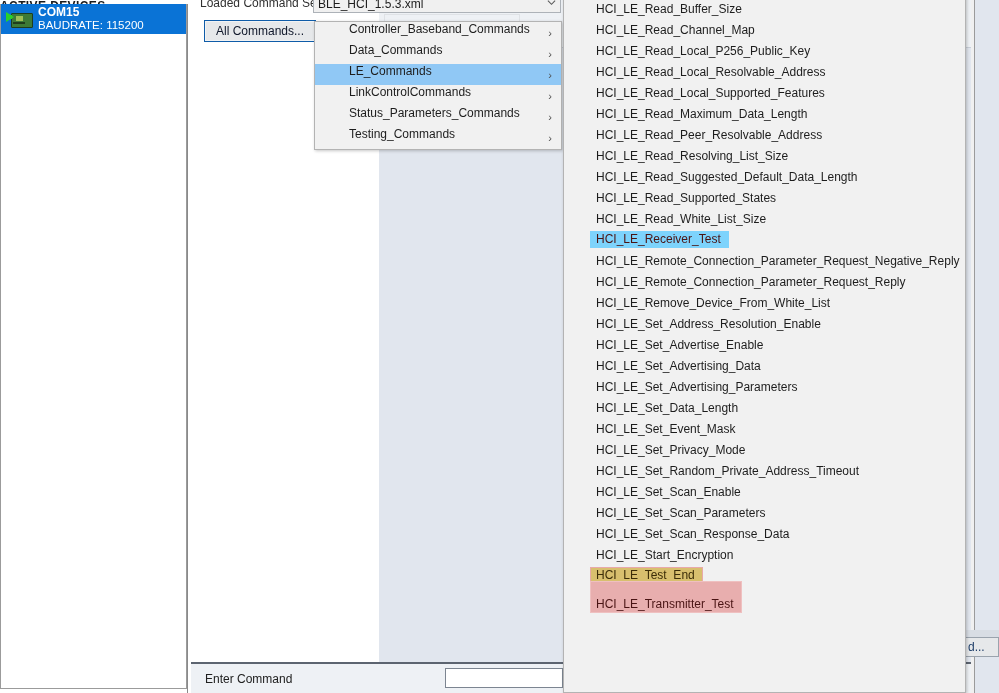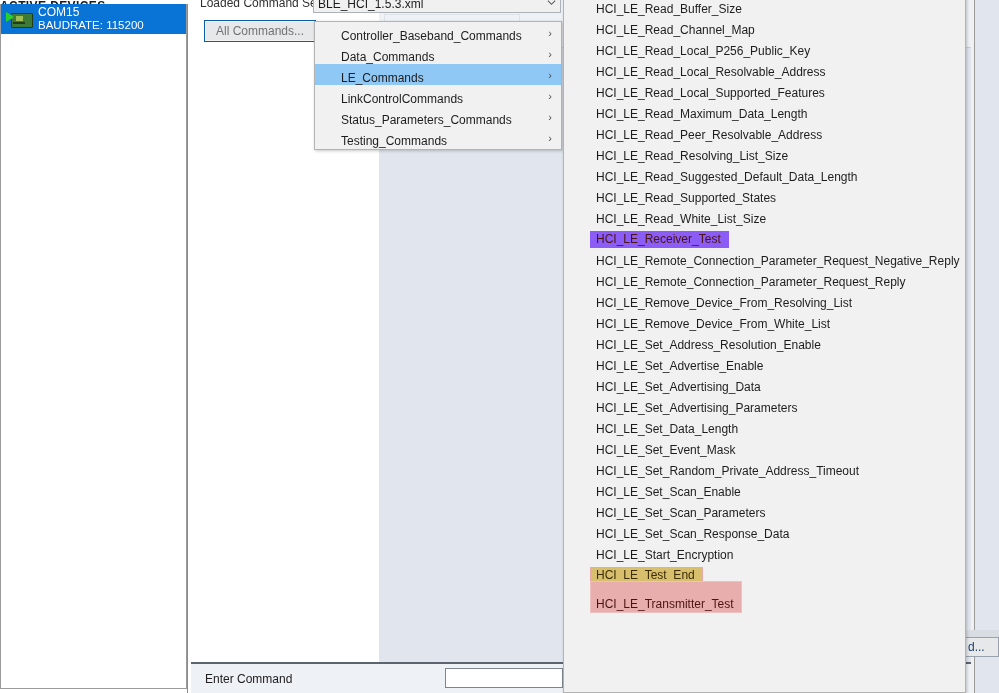--- a/index.html
+++ b/index.html
@@ -40,21 +40,21 @@
     position:absolute;left:10px;top:6px;width:7px;height:5px;background:#9fbf56;
   }
   .dev-icon .pin1{position:absolute;left:7px;top:12px;width:12px;height:2px;background:#1f3d1c;}
   .dev-icon .arrow{
     position:absolute;left:0px;top:2px;width:0;height:0;
     border-top:5px solid transparent;border-bottom:5px solid transparent;
     border-left:8px solid #2ad02a;
   }
   .dev-icon .arrowtail{position:absolute;left:0px;top:5px;width:6px;height:4px;background:#2ad02a;}
   .dev-text{color:#ffffff;line-height:13px;}
-  .dev-name{font-weight:normal;font-size:12px;}
+  .dev-name{font-weight:bold;font-size:12px;}
   .dev-baud{font-size:11.5px;}
 
   
   #main-window{
     position:absolute;left:188px;top:0;width:811px;height:693px;
     background:#ffffff;
   }
   #main-border-left{position:absolute;left:188px;top:0;width:3px;height:693px;
      background:linear-gradient(to right,#6f6f6f,#b6b6b6,#e6e6e6);}
 
@@ -75,21 +75,21 @@
   #cmdset-chevron{
     position:absolute;right:4px;top:3px;width:9px;height:9px;
   }
   #allcmd-group{
     position:absolute;left:196px;top:14px;width:136px;height:33px;
     border:1px solid #dfe2e6;background:#eef1f5;box-sizing:border-box;
   }
   #allcmd-btn{
     position:absolute;left:204px;top:20px;width:112px;height:22px;
     background:#e6e8ea;border:1px solid #0f5ca8;box-sizing:border-box;
-    font-size:12px;color:#737373;display:flex;align-items:center;justify-content:center;
+    font-size:12px;color:#0f172a;display:flex;align-items:center;justify-content:center;
     box-shadow:inset 0 0 0 1px #f2f3f4;
   }
   #content-area{
     position:absolute;left:191px;top:47px;width:780px;height:615px;
     background:#e1e6ee;border-top:1px solid #c9cfd8;box-sizing:border-box;
   }
   #right-panel{
     position:absolute;left:971px;top:0;width:28px;height:693px;background:#f0f0f0;
   }
   #right-panel-inner{
@@ -119,22 +119,22 @@
     background:#ffffff;border:1px solid #7c8591;box-sizing:border-box;
   }
 
   
   #category-menu{
     position:absolute;left:314px;top:21px;width:248px;height:129px;
     background:#f1f1f1;border:1px solid #b3b3b3;box-sizing:border-box;
     box-shadow:1px 1px 3px rgba(0,0,0,.22);
   }
   .cat-item{
-    height:21px;display:flex;align-items:flex-end;
-    padding-left:26px;padding-right:8px;
+    height:21px;display:flex;align-items:flex-start;
+    padding-left:34px;padding-right:8px;
     font-size:12px;color:#1d1d1d;position:relative;
   }
   .cat-item.selected{background:#90c8f5;}
   .cat-arrow{
     position:absolute;right:9px;top:50%;transform:translateY(-50%);
     font-size:11px;color:#505050;line-height:1;
   }
 
   
   #commands-menu{
@@ -145,21 +145,21 @@
   }
   .cmd-item{
     height:21px;display:flex;align-items:center;
     padding-left:32px;font-size:12px;color:#1d1d1d;
     position:relative;white-space:nowrap;
   }
   .cmd-item .hl{
     display:inline-block;padding:2px 8px 2px 6px;margin-left:-6px;
     line-height:13px;
   }
-  .cmd-item.hl-pink .hl{background:#8b5cf6;color:#4a1414;}
+  .cmd-item.hl-pink .hl{background:#7dd3fc;color:#4a1414;}
   .cmd-item.hl-gold .hl{background:#d8bf6e;color:#3c2d08;border:1px solid #e8a9a9;padding:1px 7px 1px 5px;}
   .cmd-item.hl-pink2 .hl{background:#e8aeae;color:#4a1414;border:1px solid #efc0c0;padding:16px 7px 1px 5px;}
 </style>
 </head>
 <body>
 
 <div id="device-panel">
   <div id="device-panel-header">ACTIVE DEVICES</div>
   <div id="device-list">
     <div class="device-row">
@@ -269,42 +269,42 @@
     <div class="cmd-item hl-pink">
       <span class="hl">HCI_LE_Receiver_Test</span>
     </div>
     <div class="cmd-item">
       <span class="">HCI_LE_Remote_Connection_Parameter_Request_Negative_Reply</span>
     </div>
     <div class="cmd-item">
       <span class="">HCI_LE_Remote_Connection_Parameter_Request_Reply</span>
     </div>
     <div class="cmd-item">
-      <span class="">HCI_LE_Remove_Device_From_Resolving_List</span>
-    </div>
-    <div class="cmd-item">
       <span class="">HCI_LE_Remove_Device_From_White_List</span>
     </div>
     <div class="cmd-item">
       <span class="">HCI_LE_Set_Address_Resolution_Enable</span>
     </div>
     <div class="cmd-item">
       <span class="">HCI_LE_Set_Advertise_Enable</span>
     </div>
     <div class="cmd-item">
       <span class="">HCI_LE_Set_Advertising_Data</span>
     </div>
     <div class="cmd-item">
       <span class="">HCI_LE_Set_Advertising_Parameters</span>
     </div>
     <div class="cmd-item">
       <span class="">HCI_LE_Set_Data_Length</span>
     </div>
     <div class="cmd-item">
       <span class="">HCI_LE_Set_Event_Mask</span>
+    </div>
+    <div class="cmd-item">
+      <span class="">HCI_LE_Set_Privacy_Mode</span>
     </div>
     <div class="cmd-item">
       <span class="">HCI_LE_Set_Random_Private_Address_Timeout</span>
     </div>
     <div class="cmd-item">
       <span class="">HCI_LE_Set_Scan_Enable</span>
     </div>
     <div class="cmd-item">
       <span class="">HCI_LE_Set_Scan_Parameters</span>
     </div>

